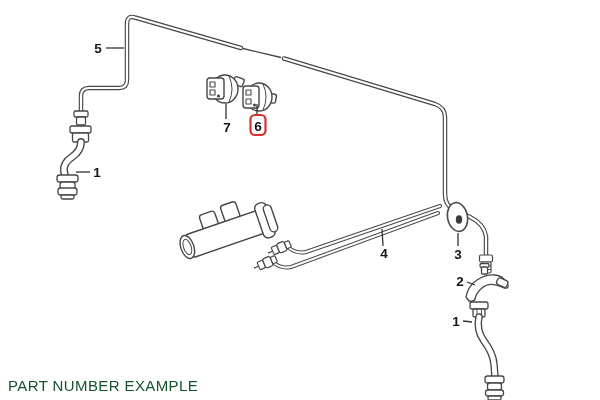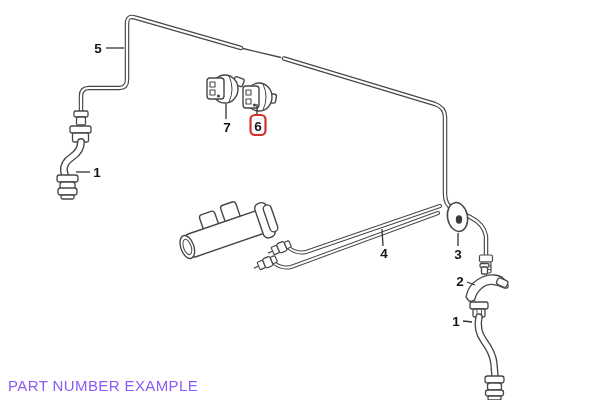--- a/index.html
+++ b/index.html
@@ -7,21 +7,21 @@
     width:600px;height:400px;background:#ffffff;overflow:hidden;
     font-family:"Liberation Sans", sans-serif;position:relative;
   }
   #stage{position:absolute;left:0;top:0;width:600px;height:400px;}
   svg text.callout{
     font-family:"Liberation Sans", sans-serif;
     font-weight:bold;font-size:13.5px;fill:#151515;
   }
   .footer-caption{
     position:absolute;left:8px;top:377px;
-    font-size:15px;color:#8b5cf6;letter-spacing:.4px;white-space:nowrap;
+    font-size:15px;color:#14532d;letter-spacing:.4px;white-space:nowrap;
   }
 </style>
 </head>
 <body>
 
 <div id="stage">
 <svg width="600" height="400" viewBox="0 0 600 400" xmlns="http://www.w3.org/2000/svg">
 
   <g>
     <path d="M 81,113 L 81,96 Q 81,88 89,88 L 119,88 Q 127,88 127,80 L 127,24 Q 127,15 135,17.5 L 241,48" fill="none" stroke="#474747" stroke-width="4.5" stroke-linecap="round" stroke-linejoin="round"></path>

